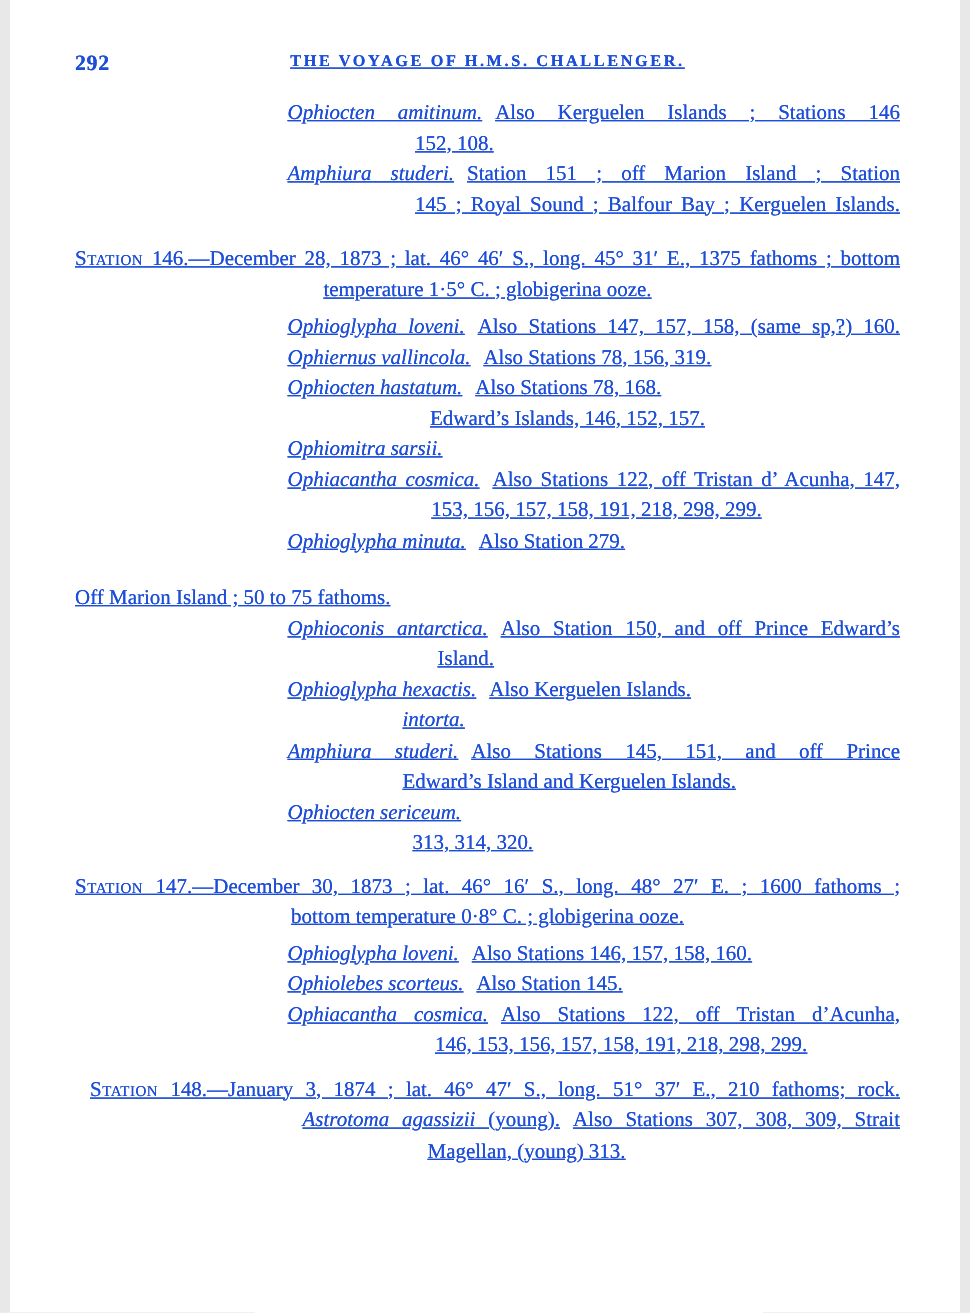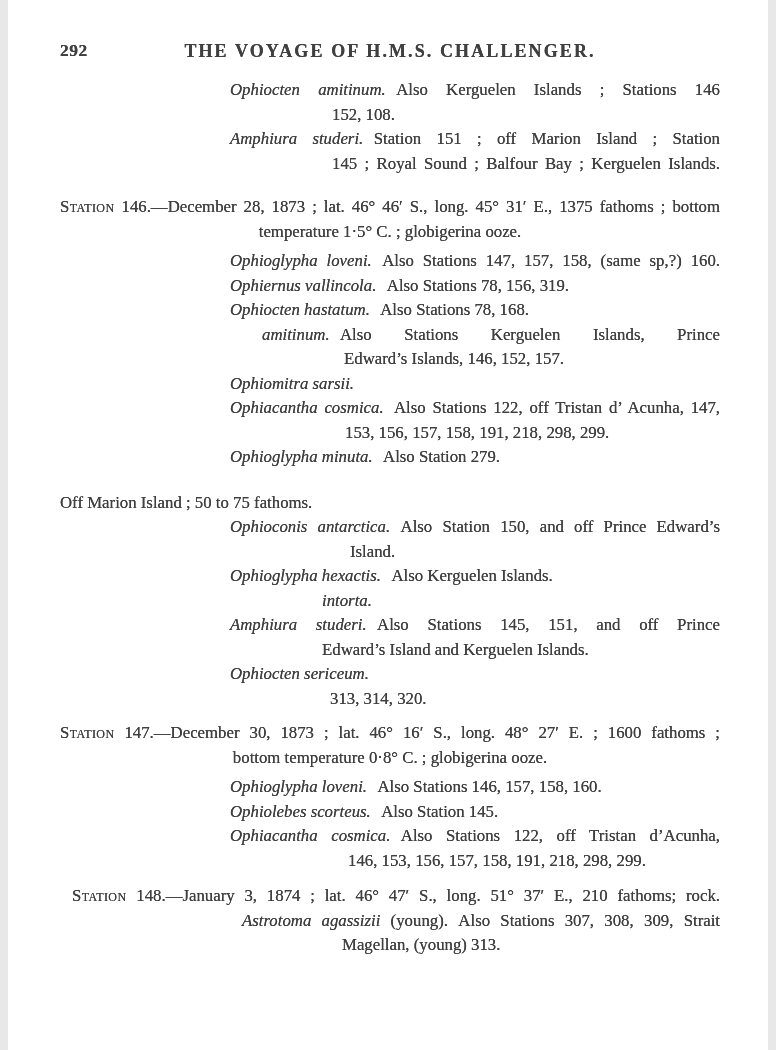--- a/index.html
+++ b/index.html
@@ -1,36 +1,37 @@
 <!DOCTYPE html>
 <html><head>
 <meta charset="utf-8">
 <style>
   html,body { margin:0; padding:0; background:#e8e8e8; }
   .page {
     position:relative;
     width:760px; height:1050px;
     margin:0 auto;
     background:#ffffff;
-    color:#404040;
+    color:#1d4ed8;
     font-family:"Liberation Serif","DejaVu Serif",serif;
     font-size:16.8px;
     box-sizing:border-box;
     padding:40px 48px 0 52px;
     overflow:hidden;
     text-shadow:0 0 0.3px currentColor; 
+    text-decoration:underline;
   }
   .header-row { position:relative; height:25px; }
   .pagenum {
     position:absolute; left:0; top:0;
     font-size:17.5px; font-weight:600; letter-spacing:0.5px;
   }
   .running-head {
     text-align:center;
-    font-size:18px; font-weight:600; letter-spacing:2.1px;
+    font-size:13px; font-weight:600; letter-spacing:2.1px;
     padding-top:1px;
   }
   .content {}
   .content > .block:nth-child(1) { margin-top:13px; }
   .content > .block:nth-child(2) { margin-top:19px; }
   .content > .block:nth-child(3) { margin-top:21px; }
   .content > .block:nth-child(4) { margin-top:10px; }
   .content > .block:nth-child(5) { margin-top:11px;margin-left:12px; }
   .line {
     line-height:24.5px;
@@ -67,21 +68,20 @@
         <div class="line sty-species-turn" style="padding-left: 272px;"><span class="run">152, 108.</span></div>
         <div class="line sty-species-first fill"><span class="run it">Amphiura studeri.</span><span class="run gap">Station 151 ; off Marion Island ; Station</span></div>
         <div class="line sty-species-turn fill" style="padding-left: 272px;"><span class="run">145 ; Royal Sound ; Balfour Bay ; Kerguelen Islands.</span></div>
       </div>
       <div class="block block-station">
         <div class="line sty-station-first fill"><span class="run sc">Station</span><span class="run"> 146.—December 28, 1873 ; lat. 46° 46′ S., long. 45° 31′ E., 1375 fathoms ; bottom</span></div>
         <div class="line sty-station-turn"><span class="run">temperature 1·5° C. ; globigerina ooze.</span></div>
         <div class="line sty-species-first fill"><span class="run it">Ophioglypha loveni.</span><span class="run gap">Also Stations 147, 157, 158, (same sp,?) 160.</span></div>
         <div class="line sty-species-first"><span class="run it">Ophiernus vallincola.</span><span class="run gap">Also Stations 78, 156, 319.</span></div>
         <div class="line sty-species-first"><span class="run it">Ophiocten hastatum.</span><span class="run gap">Also Stations 78, 168.</span></div>
-        <div class="line sty-species-sub fill" style="padding-left: 202px;"><span class="run it">amitinum.</span><span class="run gap">Also Stations Kerguelen Islands, Prince</span></div>
         <div class="line sty-species-turn" style="padding-left: 284px;"><span class="run">Edward’s Islands, 146, 152, 157.</span></div>
         <div class="line sty-species-first"><span class="run it">Ophiomitra sarsii.</span></div>
         <div class="line sty-species-first fill"><span class="run it">Ophiacantha cosmica.</span><span class="run gap">Also Stations 122, off Tristan d’ Acunha, 147,</span></div>
         <div class="line sty-species-turn" style="padding-left: 285px;"><span class="run">153, 156, 157, 158, 191, 218, 298, 299.</span></div>
         <div class="line sty-species-first"><span class="run it">Ophioglypha minuta.</span><span class="run gap">Also Station 279.</span></div>
       </div>
       <div class="block block-locality">
         <div class="line sty-locality"><span class="run">Off Marion Island ; 50 to 75 fathoms.</span></div>
         <div class="line sty-species-first fill"><span class="run it">Ophioconis antarctica.</span><span class="run gap">Also Station 150, and off Prince Edward’s</span></div>
         <div class="line sty-species-turn" style="padding-left: 290px;"><span class="run">Island.</span></div>

